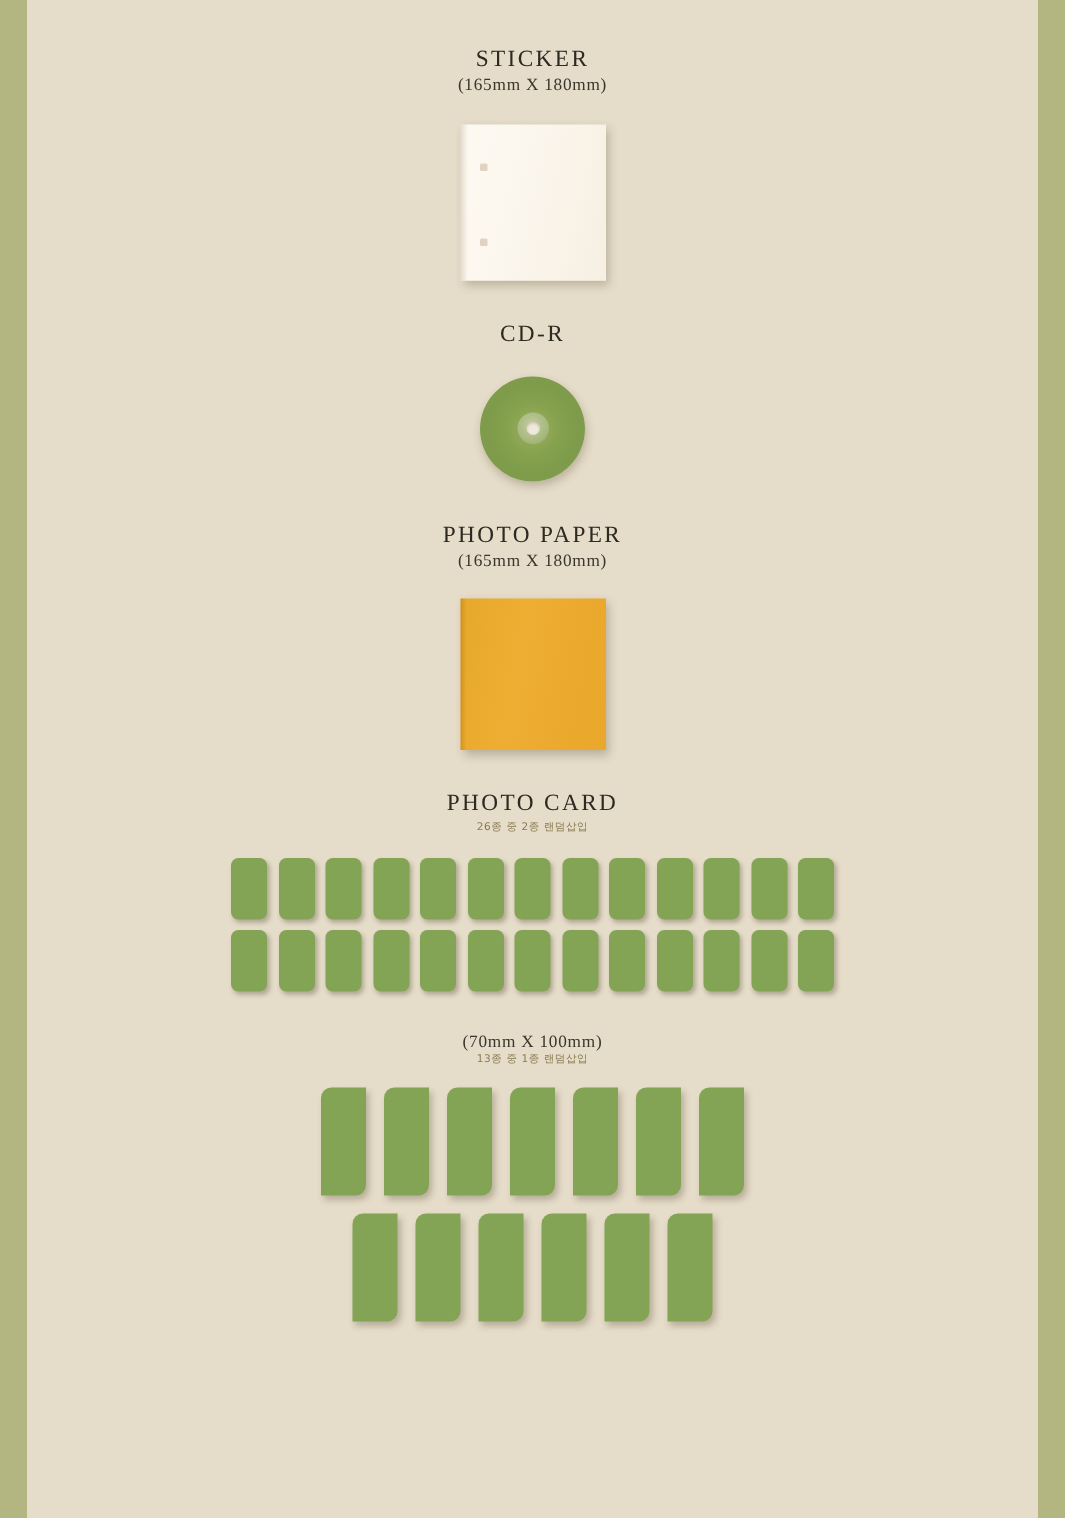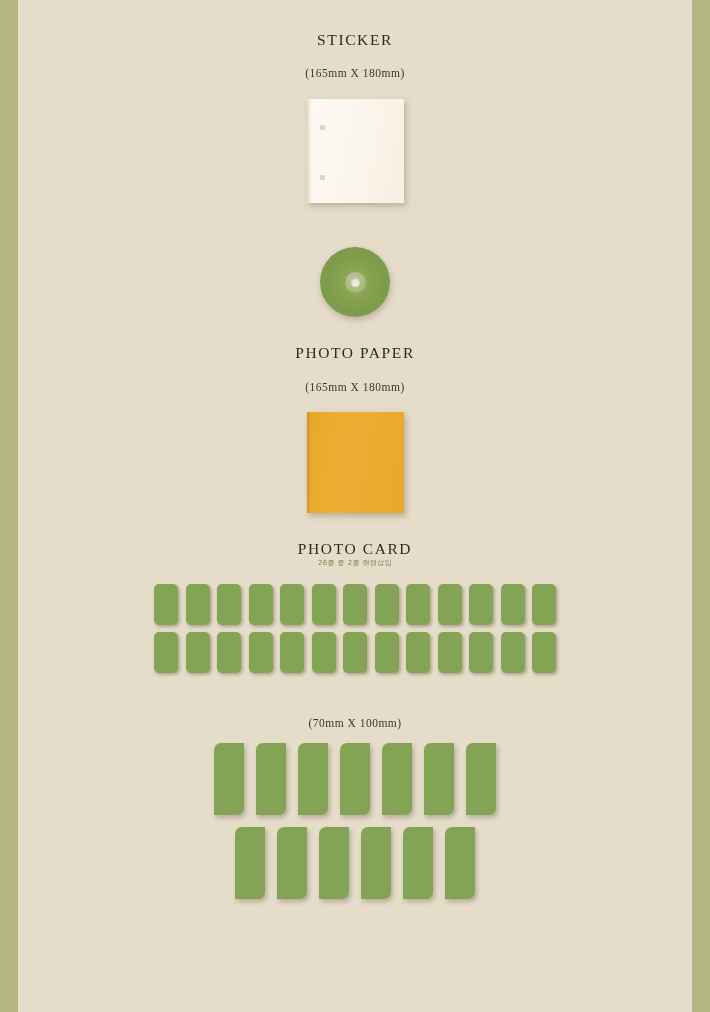--- a/index.html
+++ b/index.html
@@ -39,21 +39,21 @@
     letter-spacing: 1.6px;
     color: #2d2a22;
     line-height: 1.25;
   }
 
   .sec-dims {
     font-family: "Liberation Serif", "DejaVu Serif", serif;
     font-size: 11.5px;
     letter-spacing: 0.5px;
     color: #3a362c;
-    margin-top: 18px;
+    margin-top: 2px;
   }
 
   .sec-note {
     font-family: "DejaVu Sans", "Liberation Sans", sans-serif;
     font-size: 7px;
     letter-spacing: 0.4px;
     color: #8a7b52;
     margin-top: 0;
   }
 
@@ -199,20 +199,21 @@
     <div class="sec-dims">(165mm X 180mm)</div>
     <div class="sticker-wrap">
       <div class="sticker-sheet">
         <span class="sticker-mark m1"></span>
         <span class="sticker-mark m2"></span>
       </div>
     </div>
   </div>
 
   <div class="section spacer-sec">
+    <div class="sec-title">CD-R</div>
     <div class="cd-wrap">
       <div class="cd-disc">
         <span class="cd-hub"></span>
         <span class="cd-hole"></span>
       </div>
     </div>
   </div>
 
   <div class="section spacer-sec">
     <div class="sec-title">PHOTO PAPER</div>
@@ -254,20 +255,21 @@
           <div class="pc-card"></div>
           <div class="pc-card"></div>
           <div class="pc-card"></div>
           <div class="pc-card"></div>
         </div>
       </div>
   </div>
 
   <div class="section spacer-sec">
     <div class="sec-dims">(70mm X 100mm)</div>
+    <div class="sec-note">13종 중 1종 랜덤삽입</div>
     <div class="bm-area" id="bookmark-grid">
         <div class="bm-row">
           <div class="bm-card"></div>
           <div class="bm-card"></div>
           <div class="bm-card"></div>
           <div class="bm-card"></div>
           <div class="bm-card"></div>
           <div class="bm-card"></div>
           <div class="bm-card"></div>
         </div>

